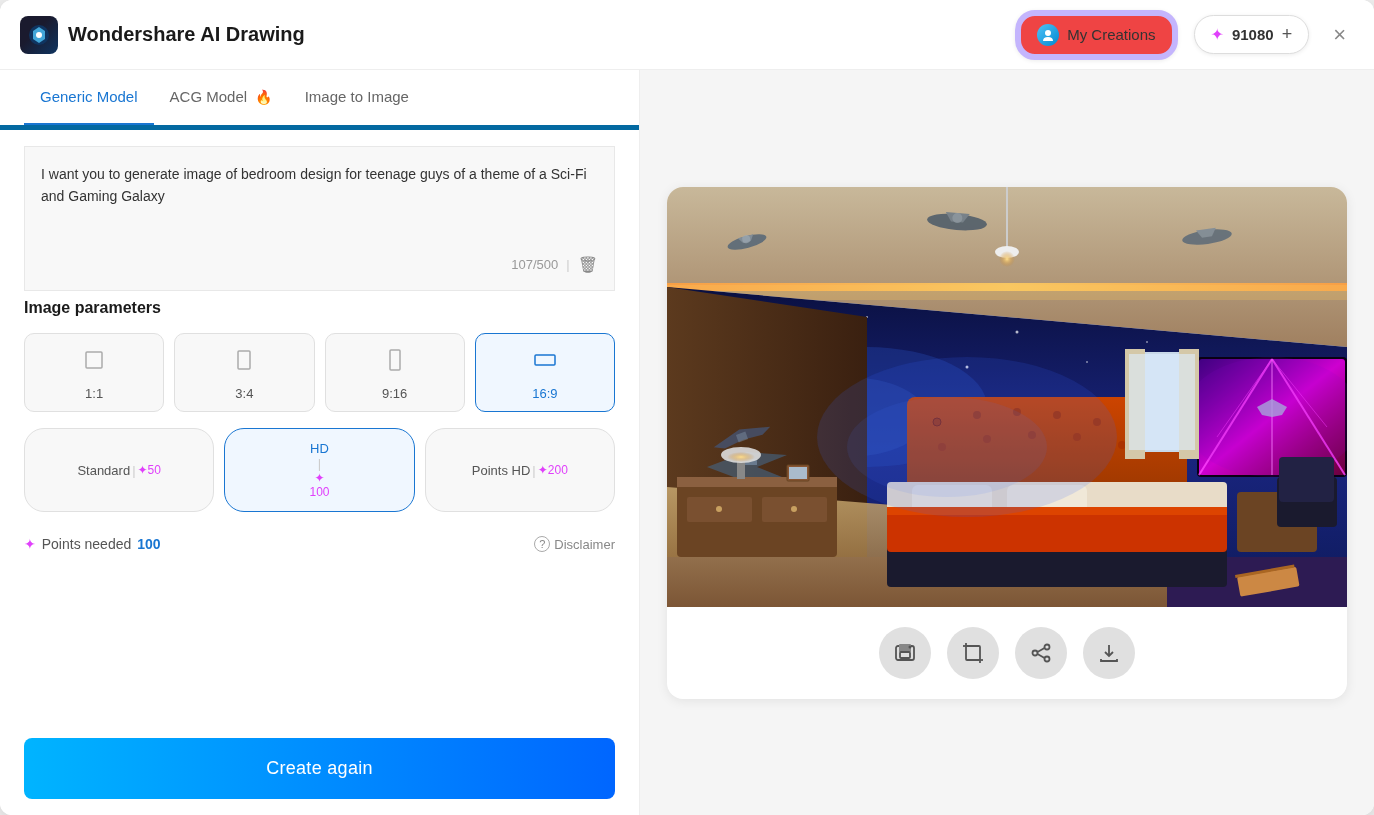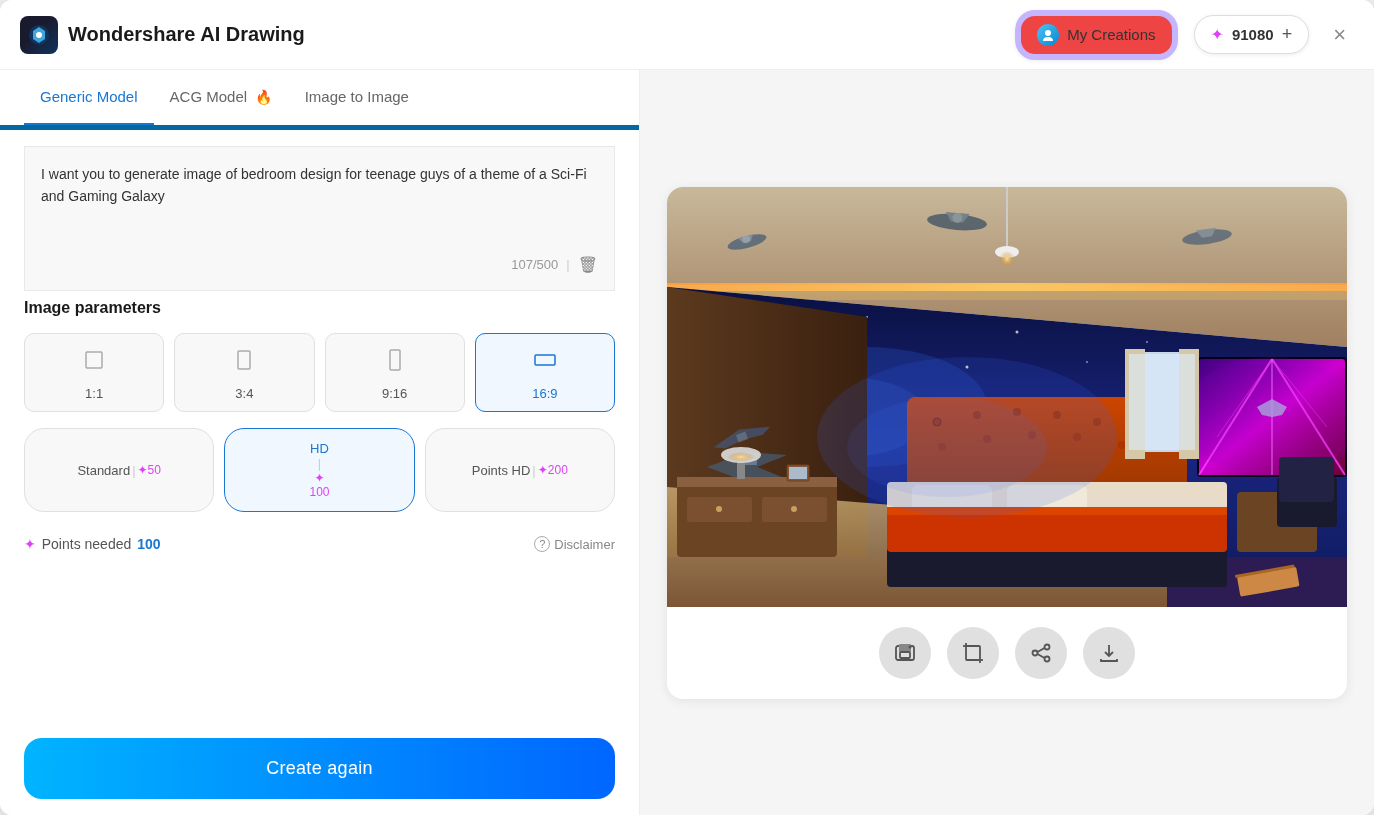--- a/index.html
+++ b/index.html
@@ -326,21 +326,21 @@
     
     .create-btn-wrapper {
       padding: 16px 24px;
       flex-shrink: 0;
     }
     .create-btn {
       width: 100%;
       padding: 20px;
       background: linear-gradient(90deg, #00b4ff, #0066ff);
       border: none;
-      border-radius: 18px;
+      border-radius: 8px;
       color: #fff;
       font-size: 18px;
       font-weight: 500;
       cursor: pointer;
       letter-spacing: 0.3px;
       text-align: center;
     }
     
     .right-panel {
       flex: 1;

